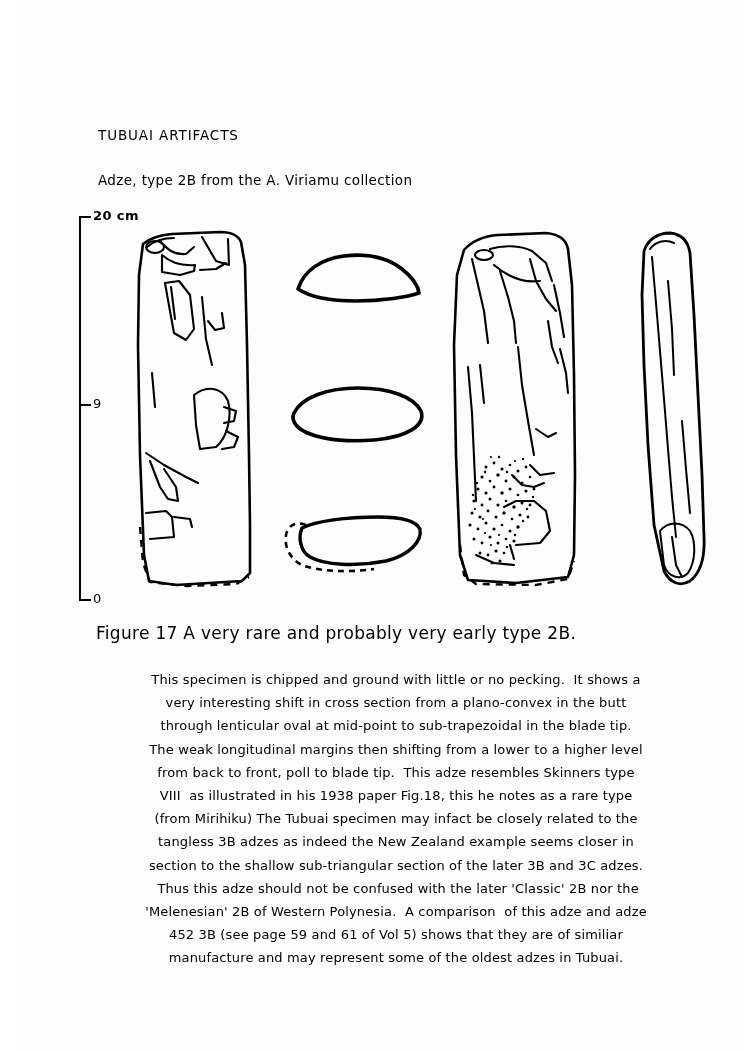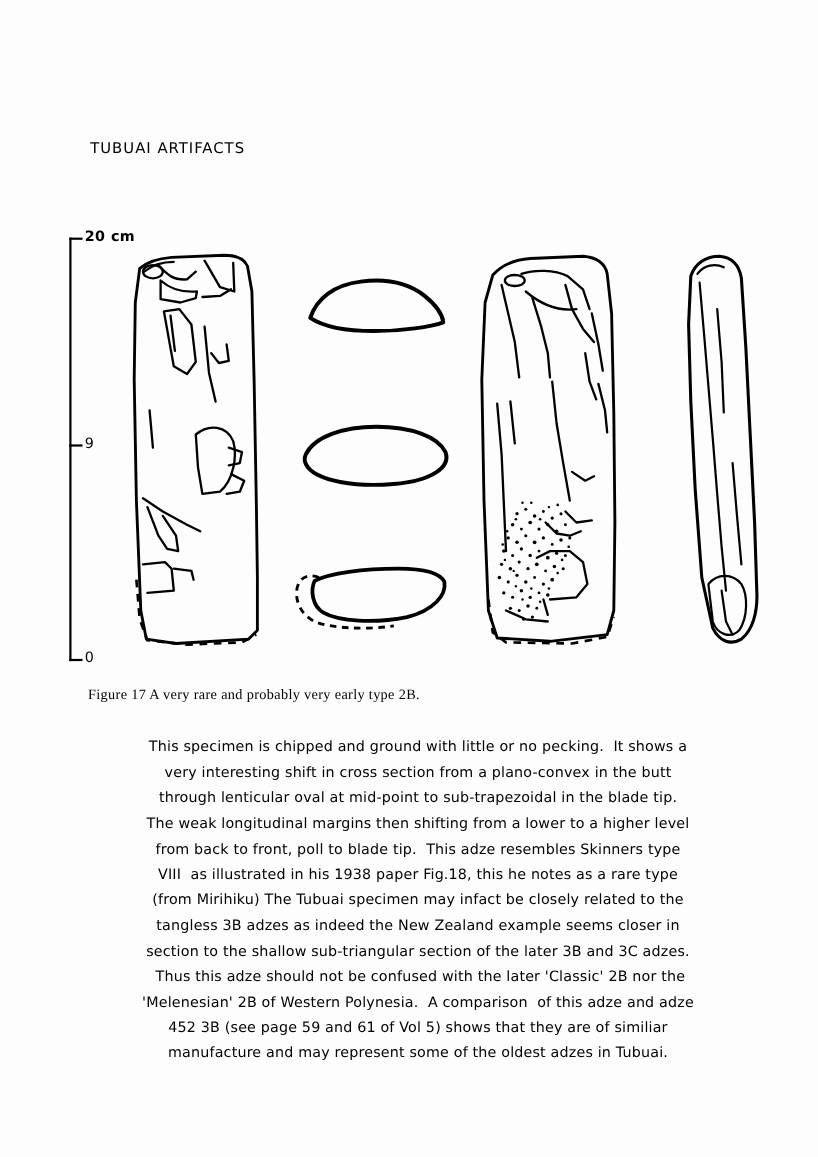--- a/index.html
+++ b/index.html
@@ -14,20 +14,21 @@
     position: relative;
     overflow: hidden;
     font-family: "DejaVu Sans", sans-serif;
     color: #000000;
     -webkit-font-smoothing: none;
   }
   .page {
     position: absolute;
     inset: 0;
     background: #fdfdfd;
+    margin-left: 16px;
   }
 
   
   .hdr-title {
     position: absolute;
     left: 82px;
     top: 127px;
     font-size: 13.5px;
     letter-spacing: 0.9px;
     font-weight: 500;
@@ -87,24 +88,23 @@
     width: 620px;
     height: 385px;
   }
   .plate svg { display: block; }
 
   
   .caption {
     position: absolute;
     left: 80px;
     top: 623px;
-    font-size: 13px;
+    font-size: 17px;
     letter-spacing: 0.3px;
     white-space: nowrap;
-    font-family: Liberation Serif, serif;
   }
   .body {
     position: absolute;
     left: 80px;
     top: 668px;
     width: 600px;
     text-align: center;
   }
   .body p {
     margin: 0;
@@ -114,20 +114,21 @@
     white-space: pre-wrap;
   }
 </style>
 </head>
 <body>
 
 <div class="page">
 
   <div class="hdr-title">TUBUAI ARTIFACTS</div>
 
+  <div class="hdr-sub">Adze, type 2B from the A. Viriamu collection</div>
 
   <div class="scale">
     <div class="scale-spine"></div>
 
     <div class="scale-tick t-top"></div>
     <div class="scale-tick t-mid"></div>
     <div class="scale-tick t-bottom"></div>
 
     <div class="scale-label l-top">20 cm</div>
     <div class="scale-label l-mid">9</div>

